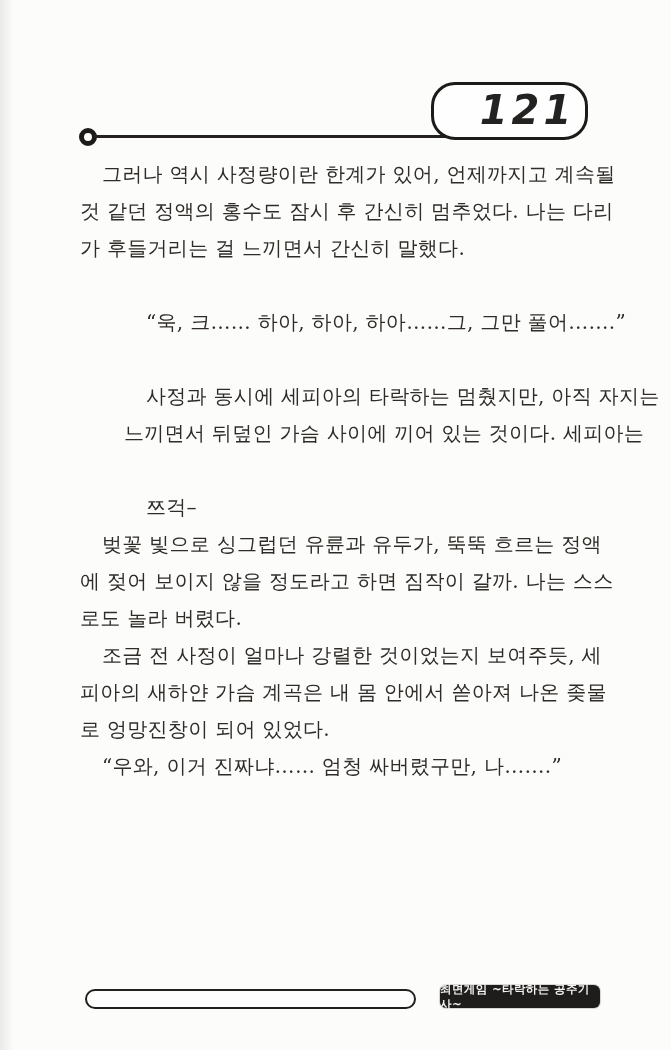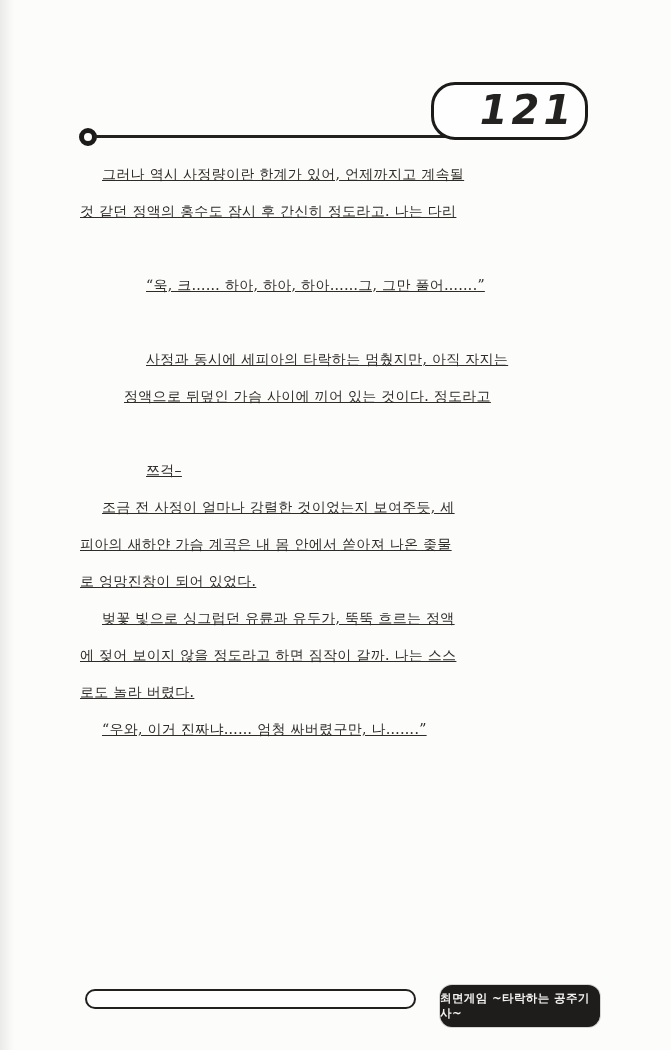--- a/index.html
+++ b/index.html
@@ -41,37 +41,37 @@
     font-family:"DejaVu Sans","Liberation Sans",sans-serif;
     font-weight:bold;font-style:italic;
     font-size:40px;letter-spacing:4px;color:#242220;
     transform:translatey(-1px);
   }
 
   
   .text-block{
     position:absolute;left:80px;top:156px;width:516px;
     color:#2f2c28;
-    font-size:14px;line-height:37px;letter-spacing:0.3px;text-decoration:underline;
+    font-size:20px;line-height:37px;letter-spacing:0.3px;
   }
   .para{margin:0;}
   .para.gap{margin-top:37px;margin-left:44px;}
   .line{margin:0;white-space:nowrap;}
   .line.indent{text-indent:22px;}
 
   
   .footer-pill{
     position:absolute;left:85px;top:989px;
     width:331px;height:20px;box-sizing:border-box;
     background:#fefefe;border:2.3px solid #22201d;border-radius:11px;
   }
   .title-badge{
     position:absolute;left:440px;top:985px;
-    width:160px;height:42px;
-    background:#1f1d1b;border-radius:12px;
+    width:160px;height:23px;
+    background:#1f1d1b;border-radius:6px;
     display:flex;align-items:center;justify-content:center;
     color:#f4f3f1;
     font-family:"DejaVu Sans","Liberation Sans",sans-serif;
     font-size:11.5px;font-weight:bold;letter-spacing:0.4px;
     box-shadow:0 0 0 1px rgba(0,0,0,0.15);
   }
 </style>
 </head>
 <body>
 
@@ -80,47 +80,48 @@
   <div class="ring"></div>
   <div class="rule"></div>
   <div class="page-badge">
     <span class="num">121</span>
   </div>
 
   <div class="text-block">
 
     <div class="para">
       <p class="line indent">그러나 역시 사정량이란 한계가 있어, 언제까지고 계속될</p>
-      <p class="line">것 같던 정액의 홍수도 잠시 후 간신히 정도라고. 나는 다리</p>
+      <p class="line">것 같던 정액의 홍수도 잠시 후 간신히 멈추었다. 나는 다리</p>
+      <p class="line">가 후들거리는 걸 느끼면서 간신히 말했다.</p>
     </div>
 
     <div class="para gap">
       <p class="line indent">“욱, 크…… 하아, 하아, 하아……그, 그만 풀어…….”</p>
     </div>
 
     <div class="para gap">
       <p class="line indent">사정과 동시에 세피아의 타락하는 멈췄지만, 아직 자지는</p>
-      <p class="line">정액으로 뒤덮인 가슴 사이에 끼어 있는 것이다. 정도라고</p>
+      <p class="line">느끼면서 뒤덮인 가슴 사이에 끼어 있는 것이다. 세피아는</p>
     </div>
 
     <div class="para gap">
       <p class="line indent">쯔걱–</p>
     </div>
 
 
     <div class="para">
+      <p class="line indent">벚꽃 빛으로 싱그럽던 유륜과 유두가, 뚝뚝 흐르는 정액</p>
+      <p class="line">에 젖어 보이지 않을 정도라고 하면 짐작이 갈까. 나는 스스</p>
+      <p class="line">로도 놀라 버렸다.</p>
+    </div>
+
+    <div class="para">
       <p class="line indent">조금 전 사정이 얼마나 강렬한 것이었는지 보여주듯, 세</p>
       <p class="line">피아의 새하얀 가슴 계곡은 내 몸 안에서 쏟아져 나온 좆물</p>
       <p class="line">로 엉망진창이 되어 있었다.</p>
-    </div>
-
-    <div class="para">
-      <p class="line indent">벚꽃 빛으로 싱그럽던 유륜과 유두가, 뚝뚝 흐르는 정액</p>
-      <p class="line">에 젖어 보이지 않을 정도라고 하면 짐작이 갈까. 나는 스스</p>
-      <p class="line">로도 놀라 버렸다.</p>
     </div>
 
     <div class="para">
       <p class="line indent">“우와, 이거 진짜냐…… 엄청 싸버렸구만, 나…….”</p>
     </div>
 
   </div>
 
   <div class="footer-pill"></div>
   <div class="title-badge">

